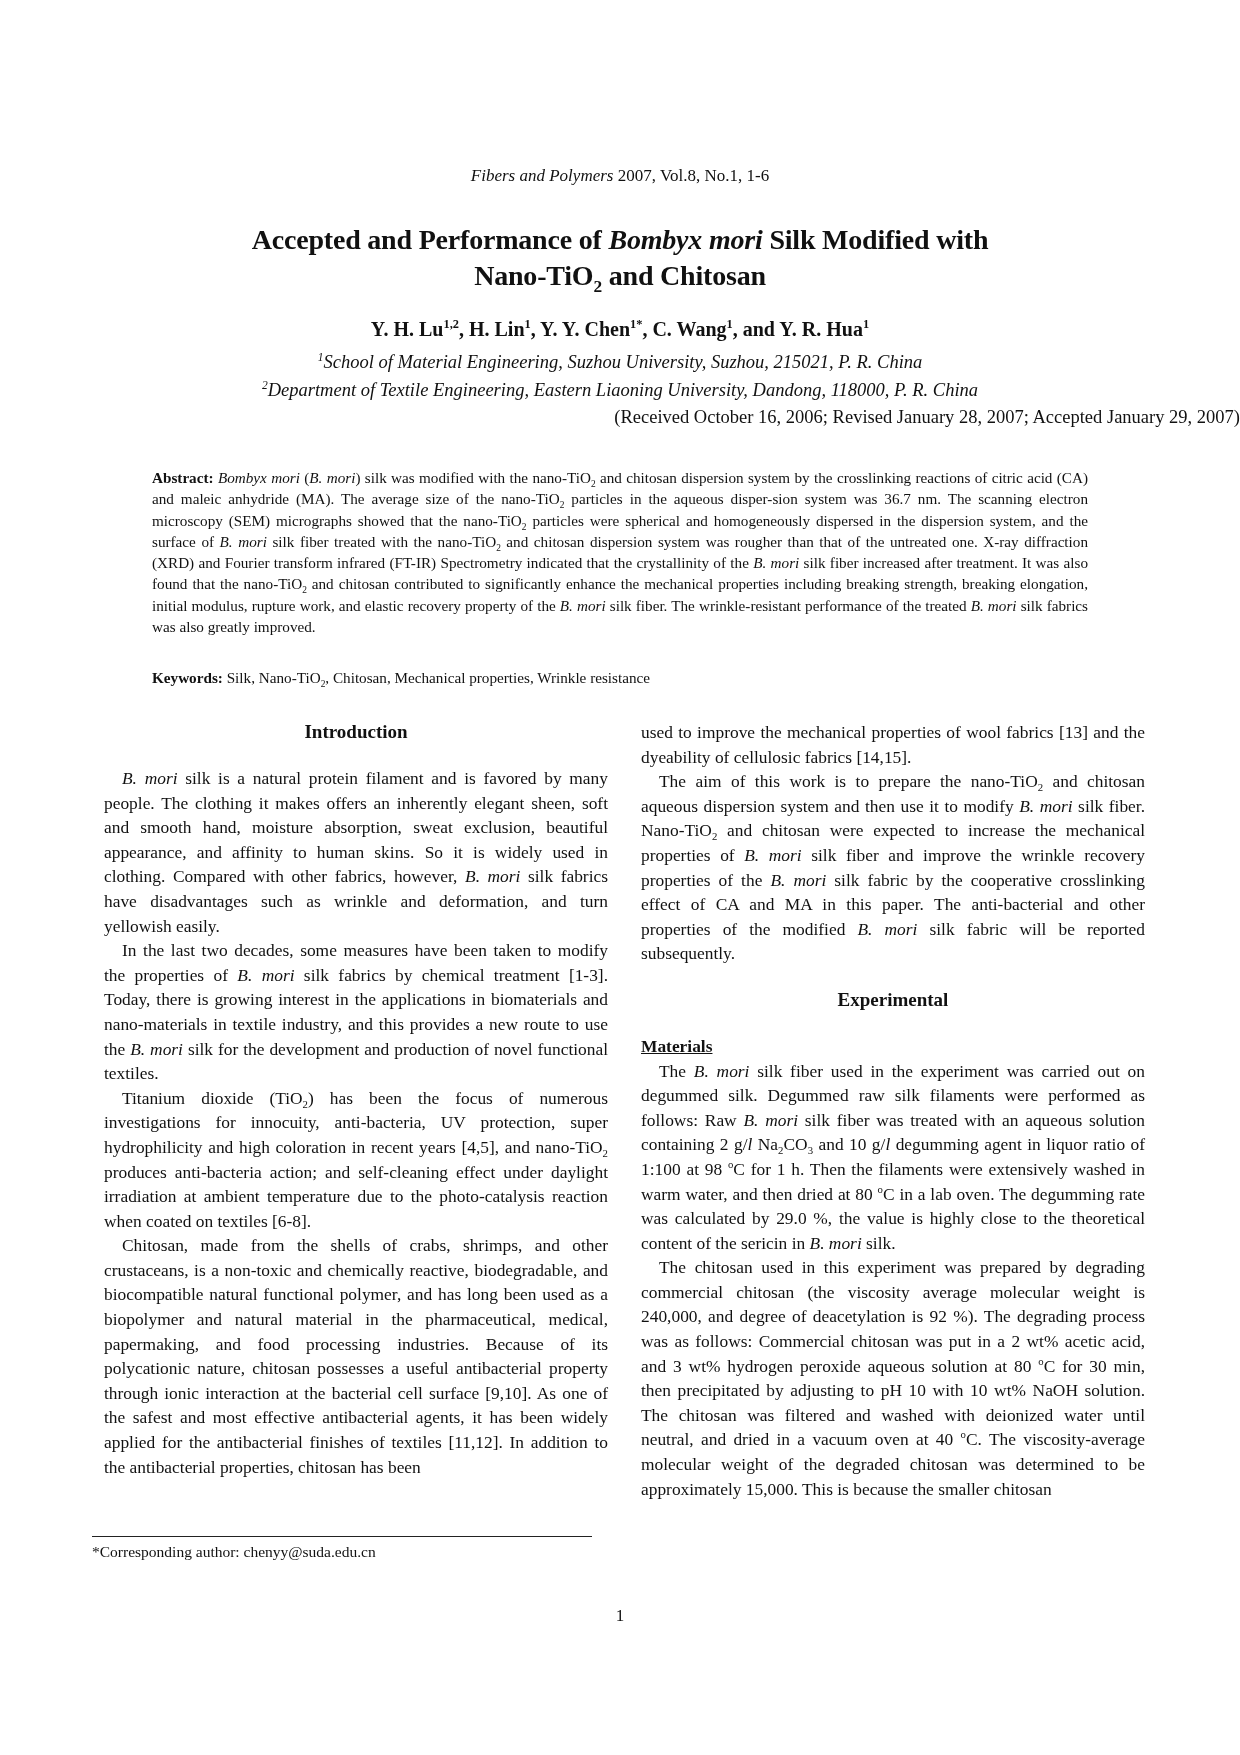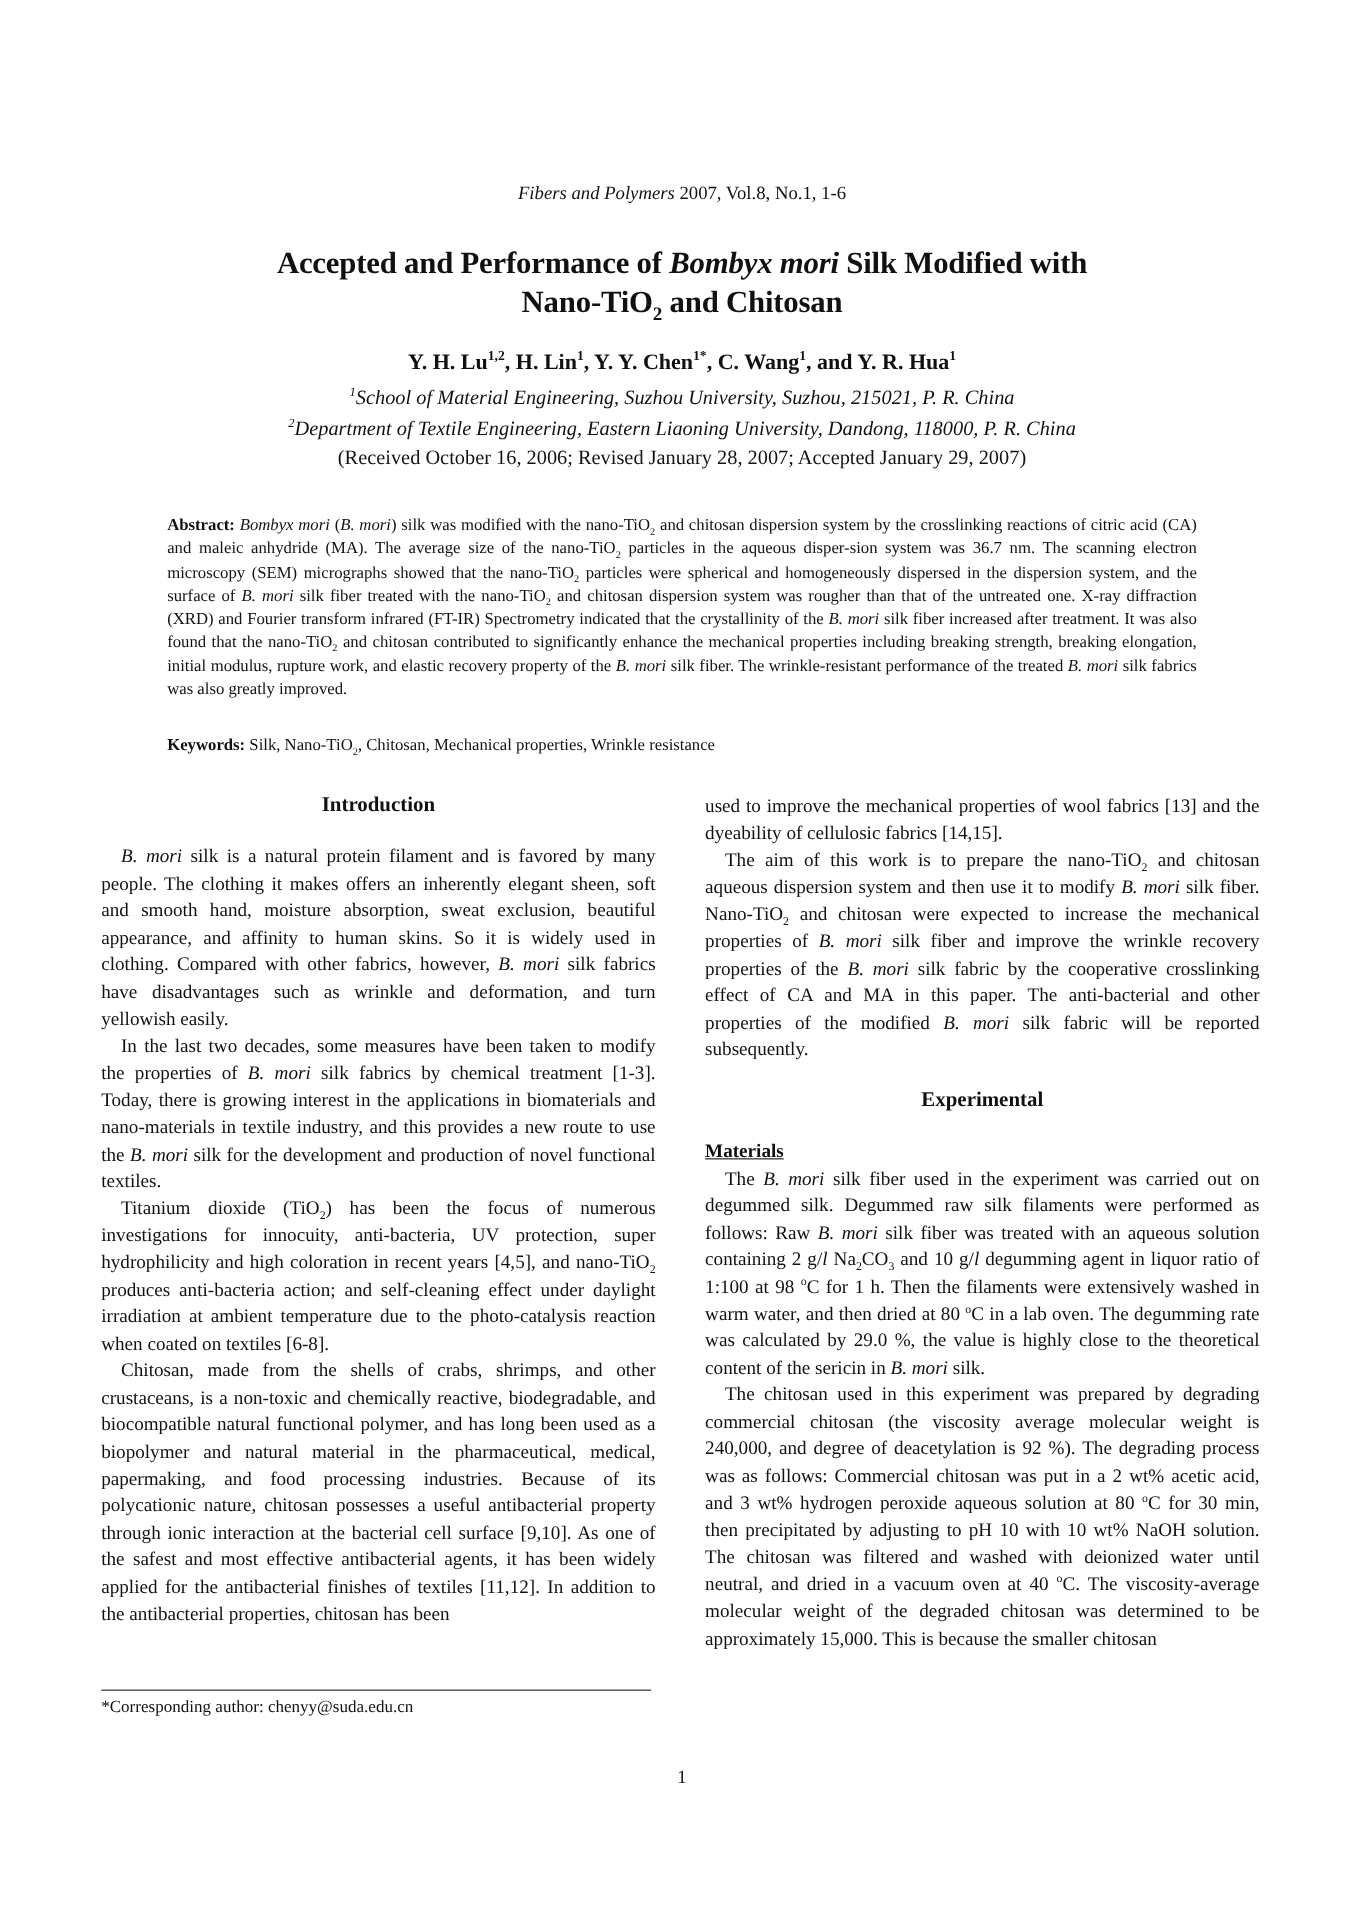--- a/index.html
+++ b/index.html
@@ -18,39 +18,39 @@
   }
   .authors {
     position: absolute; top: 318px; left: 0; width: 1240px; text-align: center;
     font-size: 20px; font-weight: bold;
   }
   .affil {
     position: absolute; left: 0; width: 1240px; text-align: center;
     font-size: 18.5px; font-style: italic;
   }
   .received {
-    position: absolute; top: 407px; left: 0; width: 1240px; text-align: center;
+    position: absolute; top: 407px; left: 0; width: 1240px; text-align: right;
     font-size: 18.5px;
   }
   sup { font-size: 0.62em; vertical-align: super; line-height: 0; }
   sub { font-size: 0.62em; vertical-align: sub; line-height: 0; }
   .abstract {
     position: absolute; top: 467px; left: 152px; width: 936px;
     font-size: 15.2px; line-height: 21.3px; text-align: justify; hyphens: none;
   }
   .abstract b, .keywords b { font-weight: bold; }
   .keywords {
     position: absolute; top: 669px; left: 152px; width: 936px;
     font-size: 15.2px;
   }
   .col {
     position: absolute; top: 720px; width: 504px;
     font-size: 17.4px; line-height: 24.6px; text-align: justify;
   }
-  .col.left { left: 92px; }
+  .col.left { left: 104px; }
   .col.right { left: 641px; }
   .col p { margin: 0; text-indent: 18px; }
   .col p.noindent { text-indent: 0; }
   .sec-head {
     text-align: center; font-weight: bold; font-size: 19px;
     margin: 0 0 22px 0; line-height: 24px;
   }
   .sub-head { font-weight: bold; font-size: 17.4px; margin: 0; line-height: 24.6px; text-decoration: underline; }
   .footnote-rule {
     position: absolute; top: 1536px; left: 92px; width: 500px; height: 1px; background: #222;

